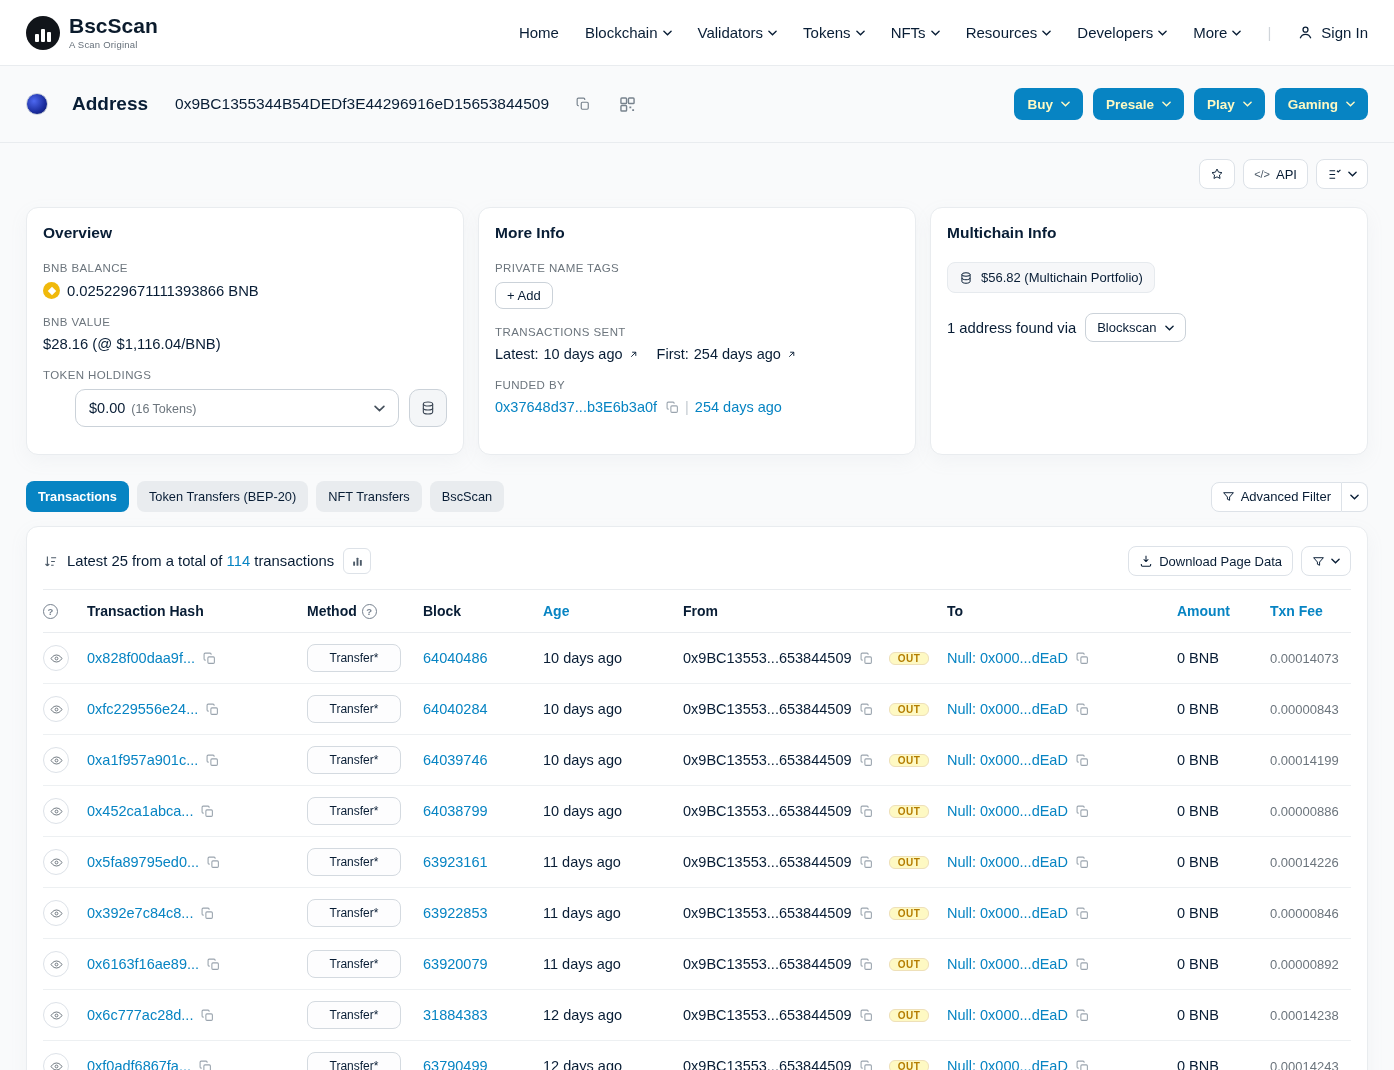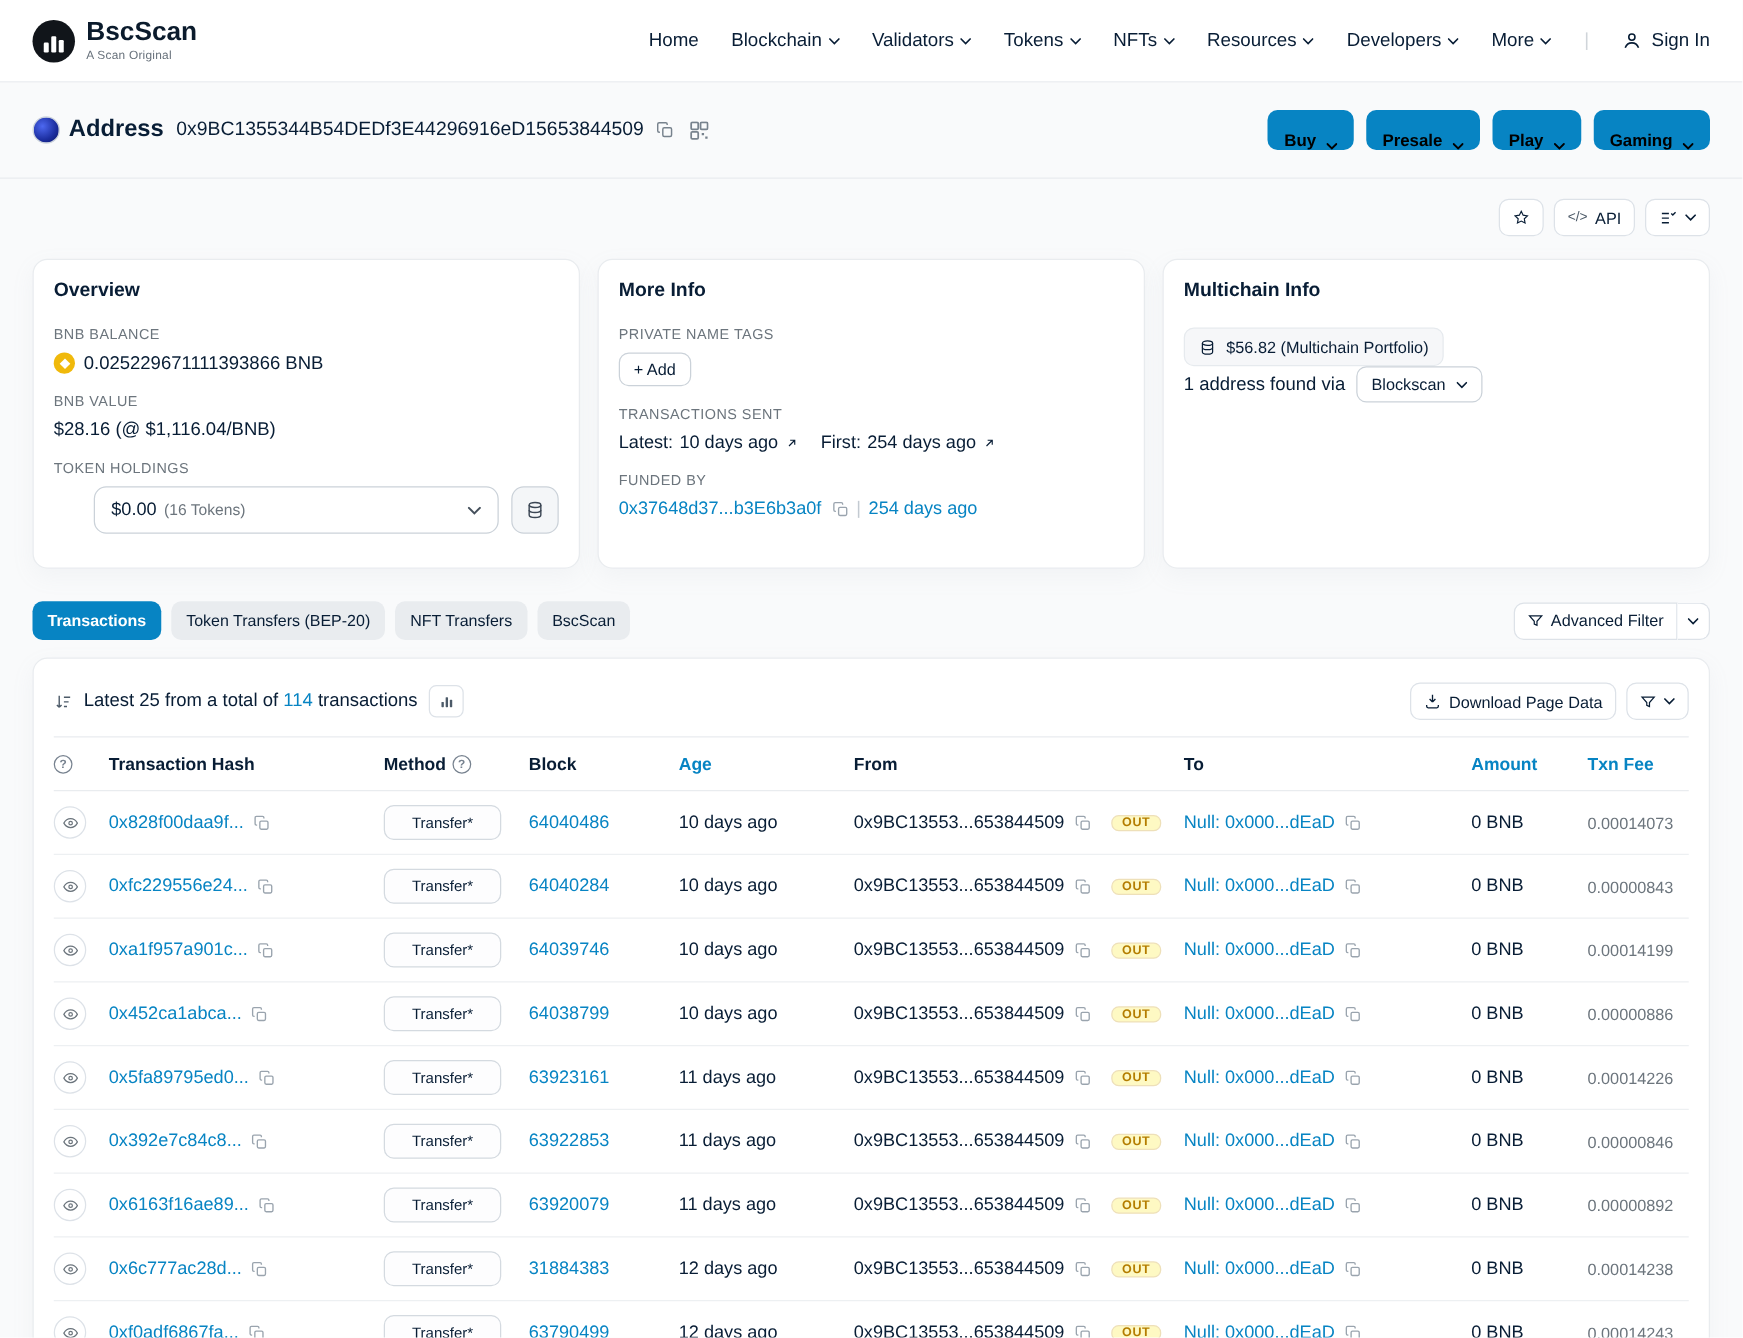--- a/index.html
+++ b/index.html
@@ -21,29 +21,29 @@
   .logo-title { font-size: 21px; font-weight: 700; color: #0b1b2c; line-height: 1; display:block; }
   .logo-sub { font-size: 9.5px; color: #66707a; display: block; margin-top: 3px; letter-spacing: .2px; }
   .nav { display: flex; align-items: center; gap: 26px; }
   .nav-item { display: inline-flex; align-items: center; gap: 5px; font-size: 15px; cursor: pointer; color:#081d35; }
   .nav-divider { color: #d0d5da; font-size: 15px; }
   .signin { display: inline-flex; align-items: center; gap: 7px; font-size: 15px; cursor: pointer; }
 
   
   .hero { display: flex; align-items: center; justify-content: space-between;
     padding: 22px 26px; border-bottom: 1px solid #e9ecef; }
-  .hero-left { display: flex; align-items: center; gap: 7px; justify-content: flex-end; }
+  .hero-left { display: flex; align-items: center; gap: 24px; justify-content: flex-end; }
   .addr-avatar { width: 22px; height: 22px; border-radius: 50%;
     background: radial-gradient(circle at 35% 35%, #4d68f0, #1b2d9e 60%, #0b1560);
     border: 1px solid #ccd3dc; }
   .hero-title { font-size: 19px; font-weight: 700; margin-right: 3px; }
   .hero-address { font-size: 15.5px; }
   .icon-ghost { background: none; border: none; color: #77828d; cursor: pointer; padding: 2px 3px; display: inline-flex; }
   .hero-right { display: flex; gap: 10px; }
-  .btn-primary { display: inline-flex; align-items: flex-end; gap: 8px; background: #0784c3; color: #000000;
+  .btn-primary { display: inline-flex; align-items: center; gap: 8px; background: #0784c3; color: #fef9c3;
     border: none; border-radius: 8px; height: 32px; padding: 0 13px; font-size: 13.5px; font-weight: 700; cursor: pointer; }
 
   
   .toolbar { display: flex; justify-content: flex-end; gap: 8px; padding: 16px 26px 12px; }
   .btn-ghost { display: inline-flex; align-items: center; gap: 6px; background: #fff; border: 1px solid #dde2e8;
     border-radius: 8px; height: 30px; padding: 0 10px; font-size: 13px; color: #081d35; cursor: pointer; }
 
   
   .cards { display: grid; grid-template-columns: 1fr 1fr 1fr; gap: 14px; padding: 6px 26px 0; }
   .card { background: #fff; border: 1px solid #e9ecef; border-radius: 12px; padding: 16px;
@@ -64,21 +64,21 @@
     color: #3b4654; display: flex; align-items: center; justify-content: center; cursor: pointer; flex: none; }
   .add-btn { display: inline-flex; align-items: center; border: 1px solid #cbd2d9; background: #fff;
     border-radius: 8px; padding: 5px 11px; font-size: 13px; cursor: pointer; color:#081d35; }
   .sent-row { display: flex; align-items: center; gap: 5px; font-size: 14.5px; flex-wrap: wrap; }
   .sent-gap { width: 8px; }
   .funded-row { display: flex; align-items: center; gap: 6px; font-size: 14.5px; }
   .link { color: #0784c3; text-decoration: none; cursor: pointer; }
   .pipe { color: #c3cad1; }
   .mc-pill { display: inline-flex; align-items: center; gap: 8px; background: #f6f7f9; border: 1px solid #e6eaee;
     border-radius: 8px; padding: 7px 11px; font-size: 13px; cursor: pointer; color:#081d35; }
-  .mc-row { display: flex; align-items: center; gap: 9px; font-size: 14.8px; }
+  .mc-row { display: flex; align-items: center; gap: 9px; margin-top: 20px; font-size: 14.8px; }
   .bs-select { display: inline-flex; align-items: center; gap: 9px; border: 1px solid #cbd2d9; border-radius: 8px;
     padding: 6px 11px; font-size: 13px; background: #fff; cursor: pointer; color:#081d35; }
 
   
   .tabs-row { display: flex; align-items: center; justify-content: space-between; padding: 26px 26px 14px; }
   .tabs { display: flex; gap: 8px; }
   .tab { border: none; border-radius: 8px; padding: 8px 12px; font-size: 12.8px; background: #e9ecef; color: #081d35; cursor: pointer; }
   .tab.active { background: #0784c3; color: #fff; font-weight: 700; }
   .split { display: flex; }
   .split .btn-ghost:first-child { border-radius: 8px 0 0 8px; }

